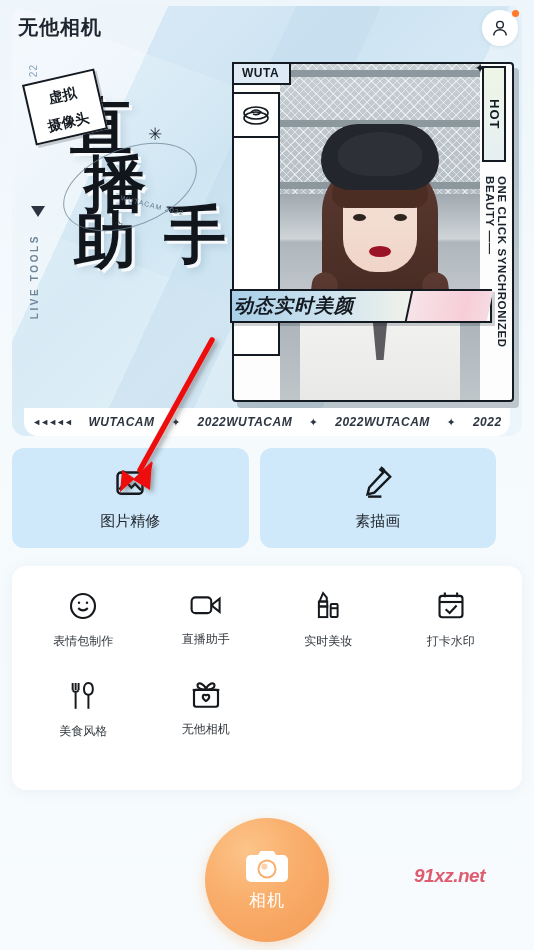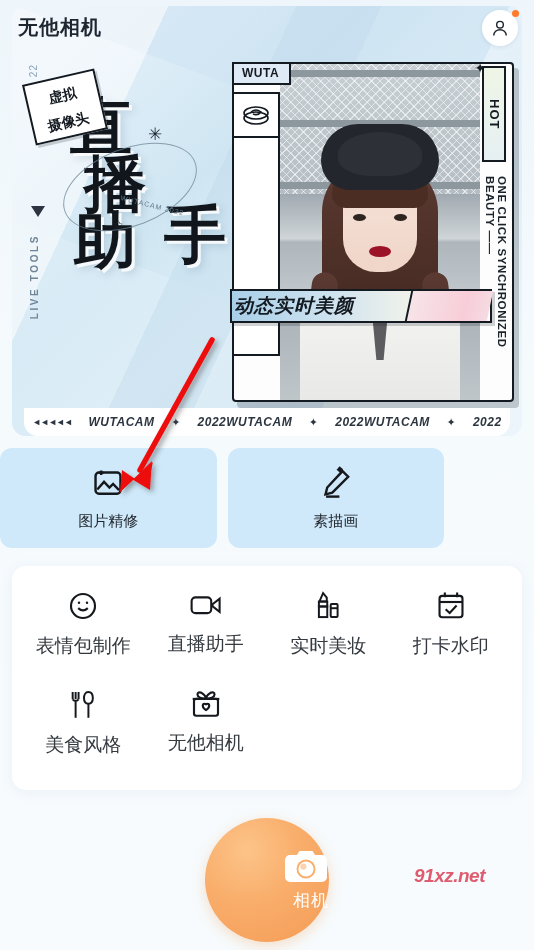--- a/index.html
+++ b/index.html
@@ -256,22 +256,22 @@
     border-radius: 0 0 14px 14px;
     display: flex; align-items: center; justify-content: space-around;
     font-size: 12px; font-weight: 700; font-style: italic;
     color: #2c3540; letter-spacing: 0.5px;
   }
   .marquee .arrows { font-size: 9px; letter-spacing: -1px; font-style: normal; }
   .marquee .dia { font-size: 11px; font-style: normal; }
 
   
   .cards {
-    position: absolute; left: 0; top: 448px;
-    width: 444px;
+    position: absolute; left: 12px; top: 448px;
+    width: 484px;
     display: flex; gap: 11px; text-align: center;
   }
   .card {
     flex: 1; height: 100px;
     background: #cfe9fa;
     border-radius: 12px;
     display: flex; flex-direction: column;
     align-items: center; justify-content: center;
     gap: 12px;
   }
@@ -287,29 +287,29 @@
     padding: 24px 10px 10px 10px;
   }
   .grid {
     display: grid;
     grid-template-columns: repeat(4, 1fr);
     row-gap: 30px;
   }
   .feat {
     display: flex; flex-direction: column; align-items: center; gap: 11px;
   }
-  .feat-label { font-size: 19px; color: #343a40; }
+  .feat-label { font-size: 12px; color: #343a40; }
 
   
   .fab {
     position: absolute; left: 50%; transform: translateX(-50%);
     top: 818px;
     width: 124px; height: 124px; border-radius: 50%;
     background: radial-gradient(circle at 34% 26%, #fcc489 0%, #f9ae6b 42%, #f49b55 100%);
-    display: flex; flex-direction: column; align-items: flex-end; justify-content: center;
+    display: flex; flex-direction: column; align-items: center; justify-content: center;
     gap: 3px;
     box-shadow: 0 4px 14px rgba(240,150,70,0.28);
   }
   .fab-label { color: #ffffff; font-size: 17px; letter-spacing: 1px; }
 
   
   .annot-arrow {
     position: absolute; left: 0; top: 0;
     width: 534px; height: 950px;
     pointer-events: none; z-index: 40;

